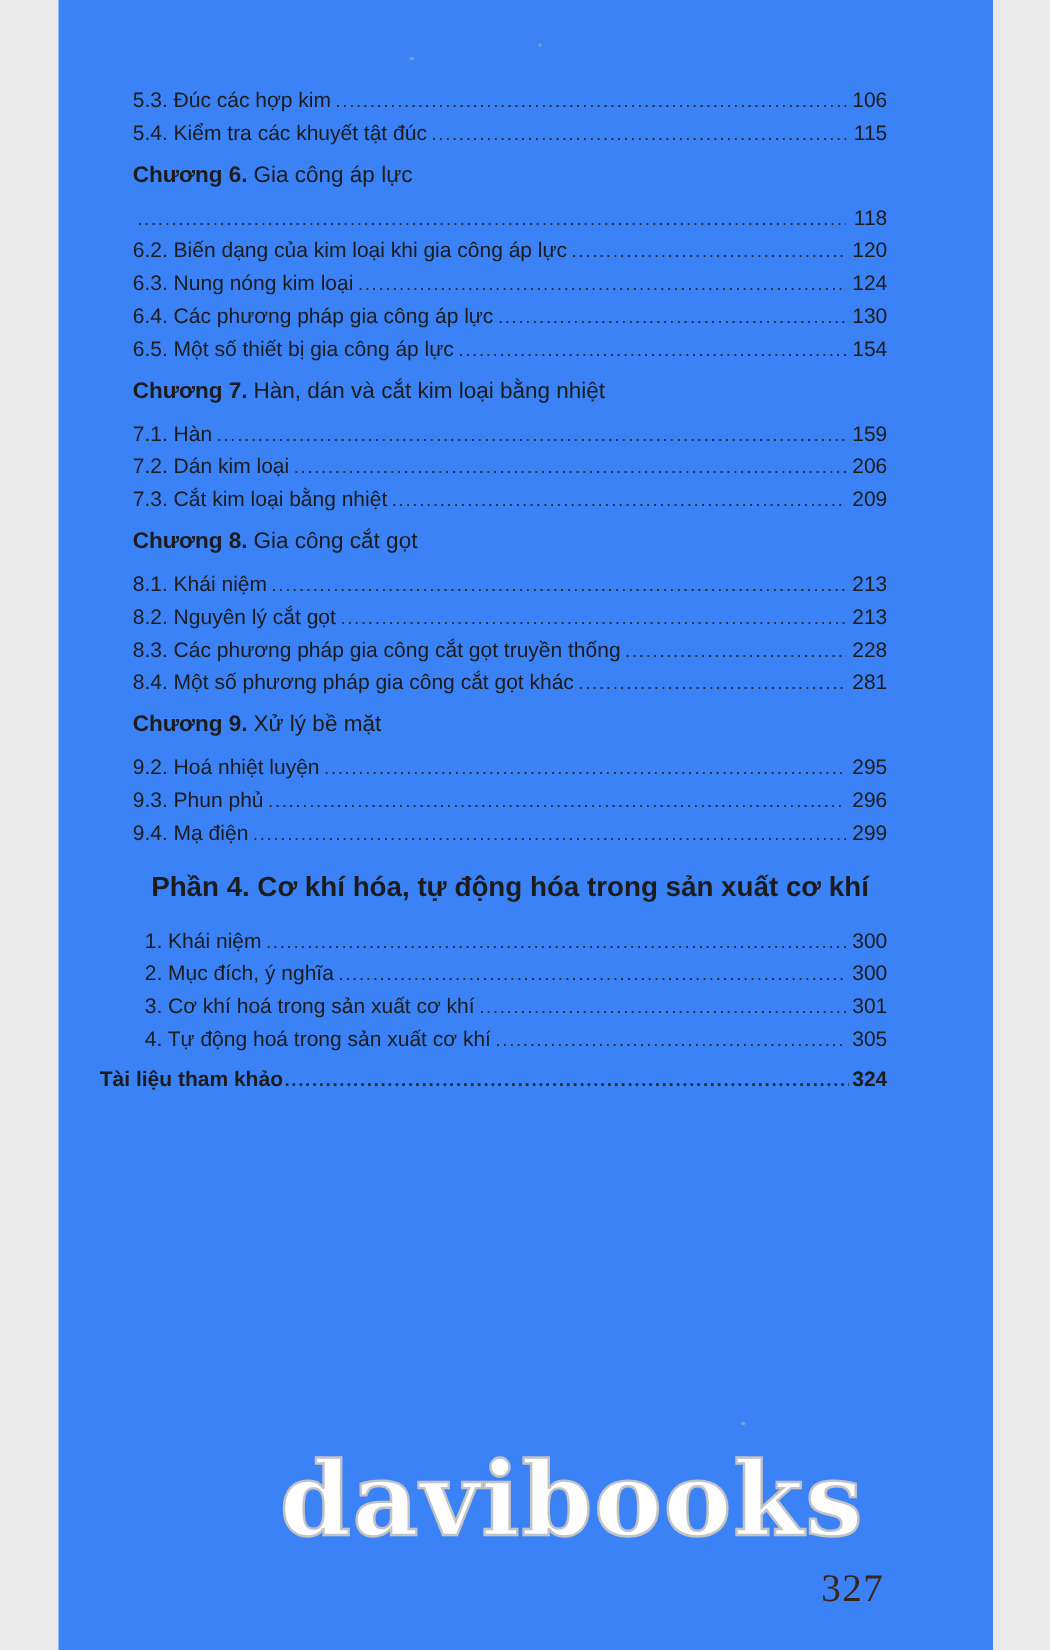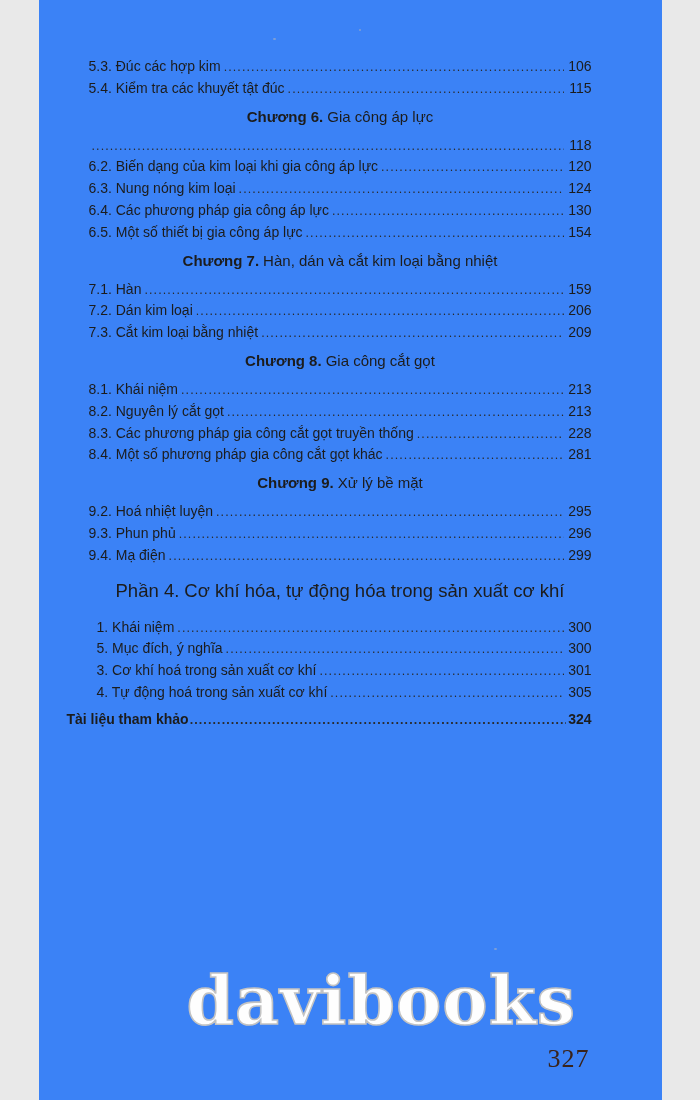--- a/index.html
+++ b/index.html
@@ -34,32 +34,32 @@
     content:"..................................................................................................................................................................................................................................................................";
     letter-spacing:1.1px;
     font-size:12.5px;
   }
   .row .p{
     white-space:nowrap;
     min-width:26px;
     text-align:right;
   }
   .section-heading{
-    text-align:center;
     font-size:15px;
     line-height:21px;
     margin:6px 0 8px;
   }
   .section-heading .lbl{ font-weight:bold; }
   .section-heading .ttl{ margin-left:4px; }
   .part-heading{
     text-align:center;
     font-size:18.5px;
     line-height:24px;
     margin:12px 0 14px;
+    font-weight:bold;
   }
   .part-heading .ttl{ margin-left:5px; }
   .indent{ padding-left:8px; }
   .ref{
     font-weight:bold;
     margin-left:-22px;
     margin-top:5px;
     align-items:center;
   }
   .ref .dots{ margin:0 0 0 1px; }
@@ -192,21 +192,21 @@
         <span class="dots"></span>
         <span class="p">299</span>
       </div>
       <div class="part-heading"><span class="lbl">Phần 4.</span><span class="ttl">Cơ khí hóa, tự động hóa trong sản xuất cơ khí</span></div>
       <div class="row indent">
         <span class="t">1. Khái niệm</span>
         <span class="dots"></span>
         <span class="p">300</span>
       </div>
       <div class="row indent">
-        <span class="t">5. Mục đích, ý nghĩa</span>
+        <span class="t">2. Mục đích, ý nghĩa</span>
         <span class="dots"></span>
         <span class="p">300</span>
       </div>
       <div class="row indent">
         <span class="t">3. Cơ khí hoá trong sản xuất cơ khí</span>
         <span class="dots"></span>
         <span class="p">301</span>
       </div>
       <div class="row indent">
         <span class="t">4. Tự động hoá trong sản xuất cơ khí</span>

